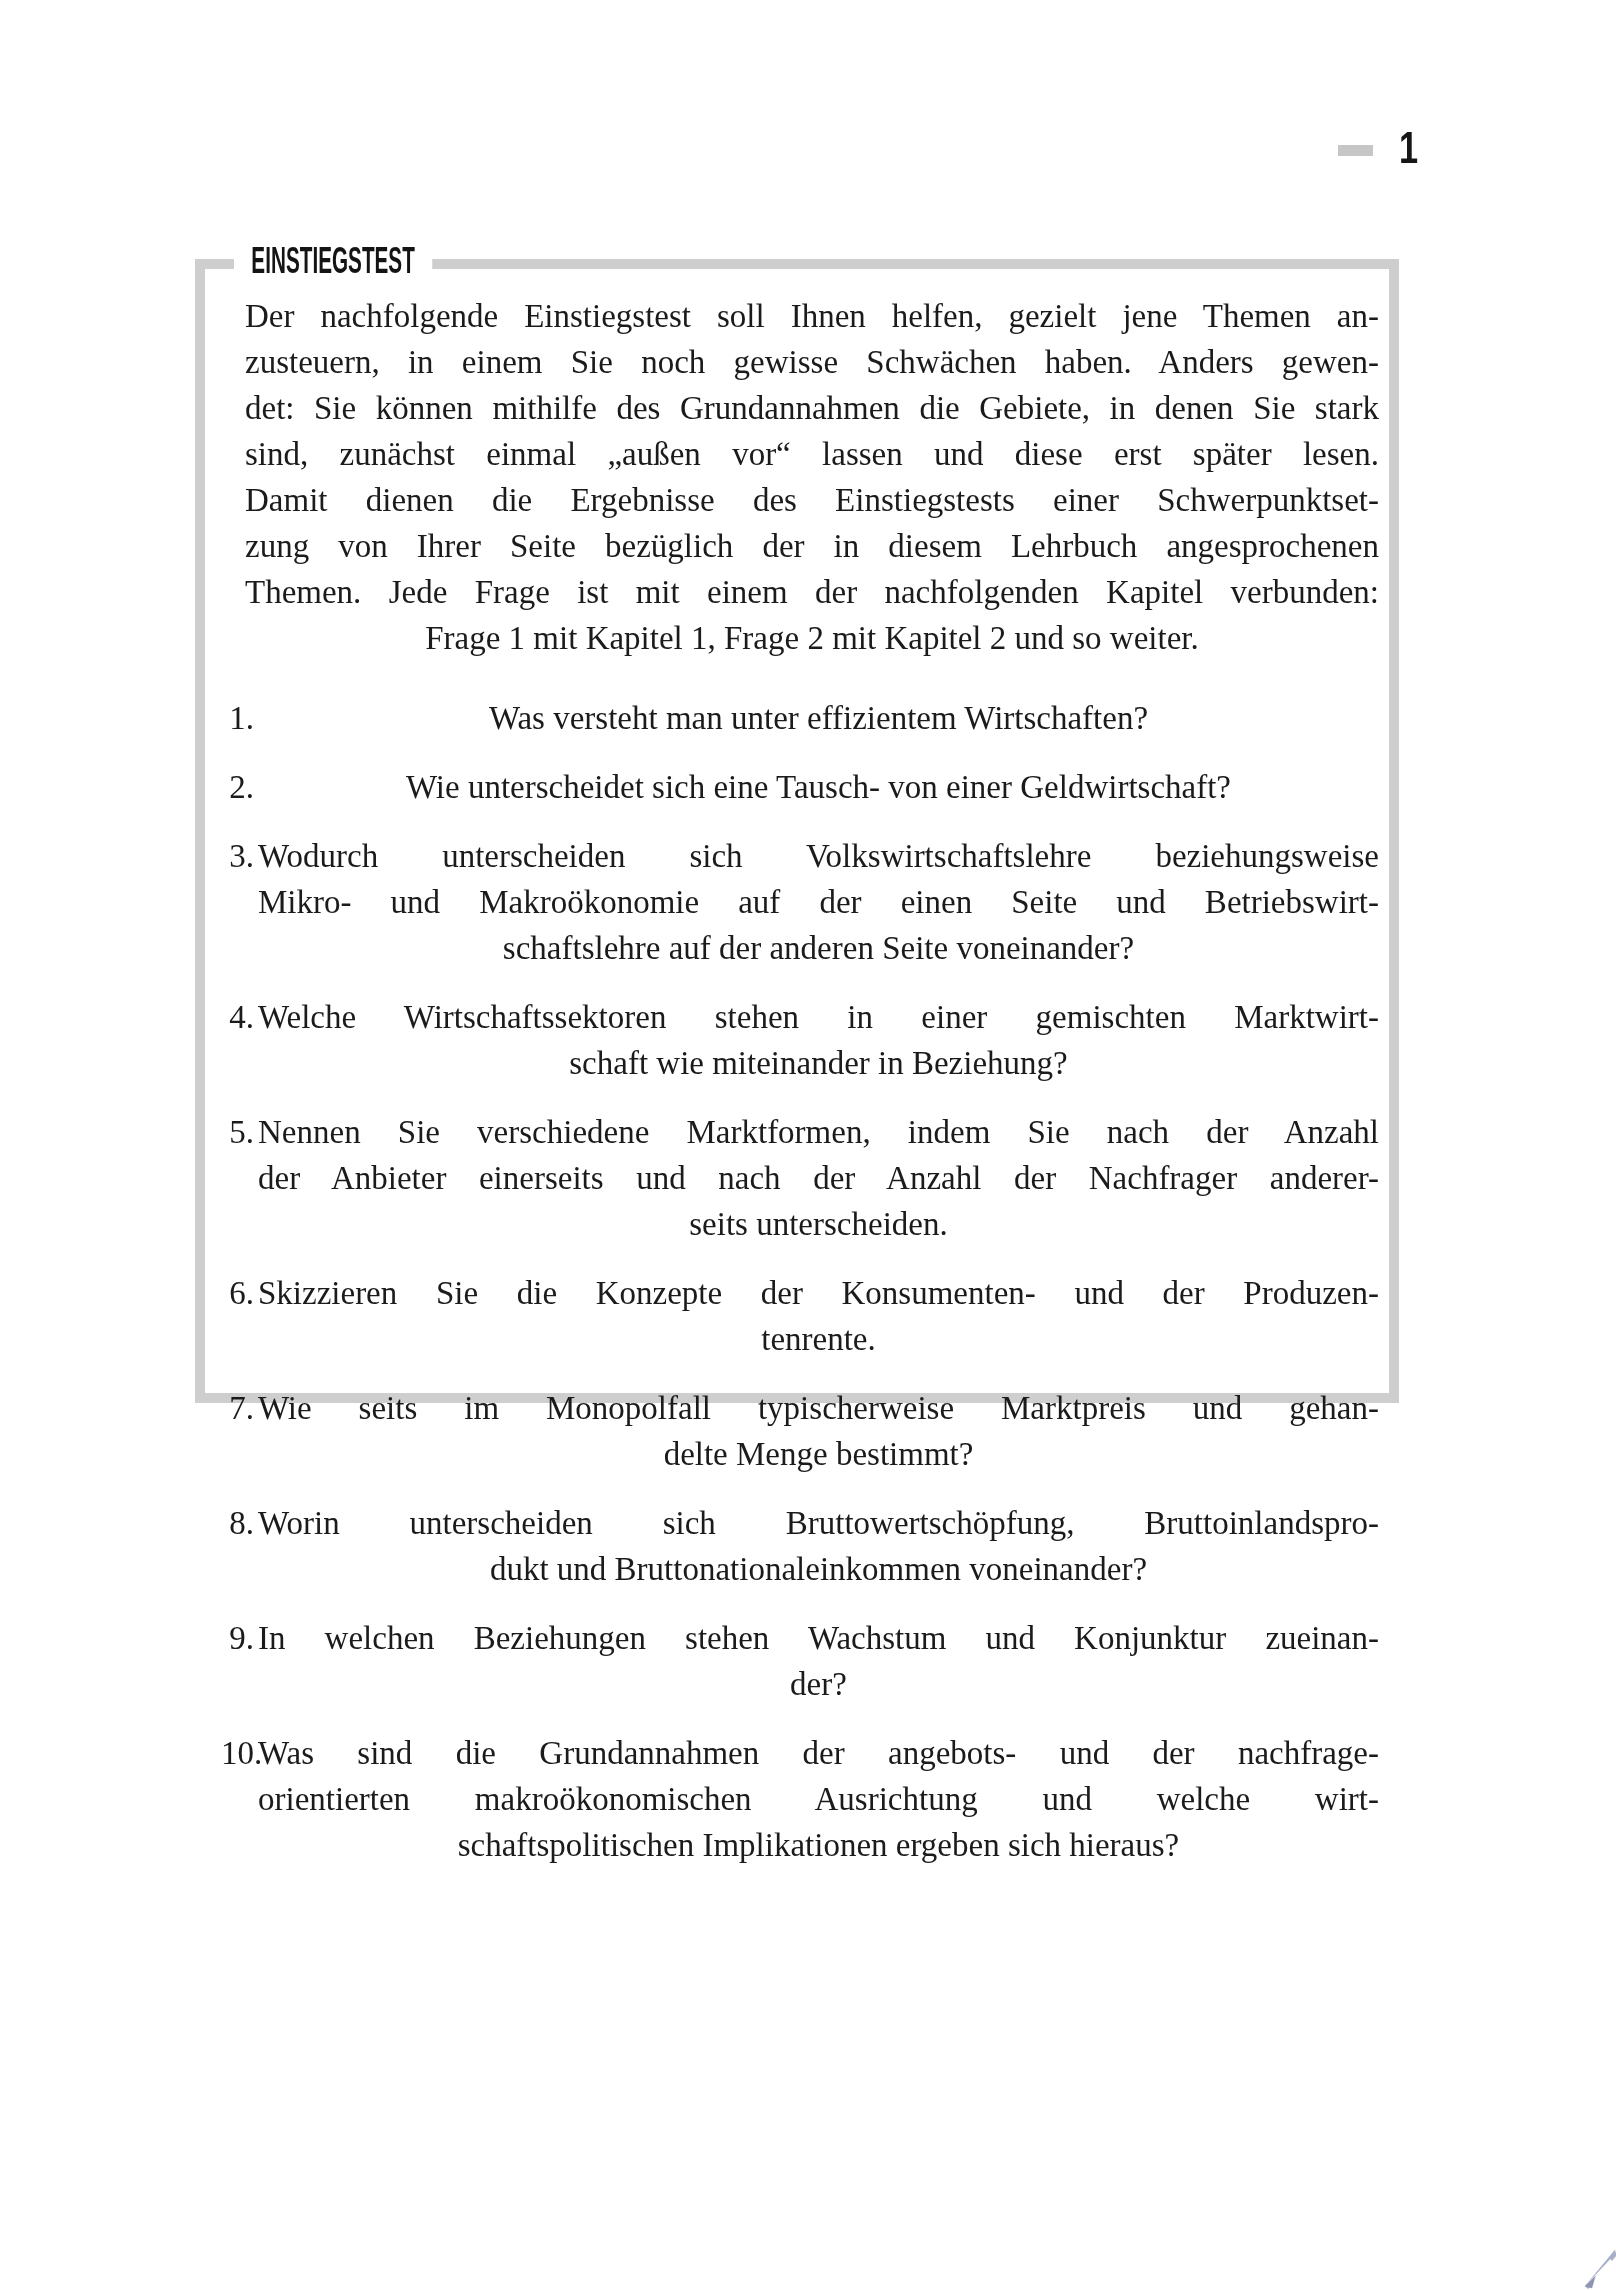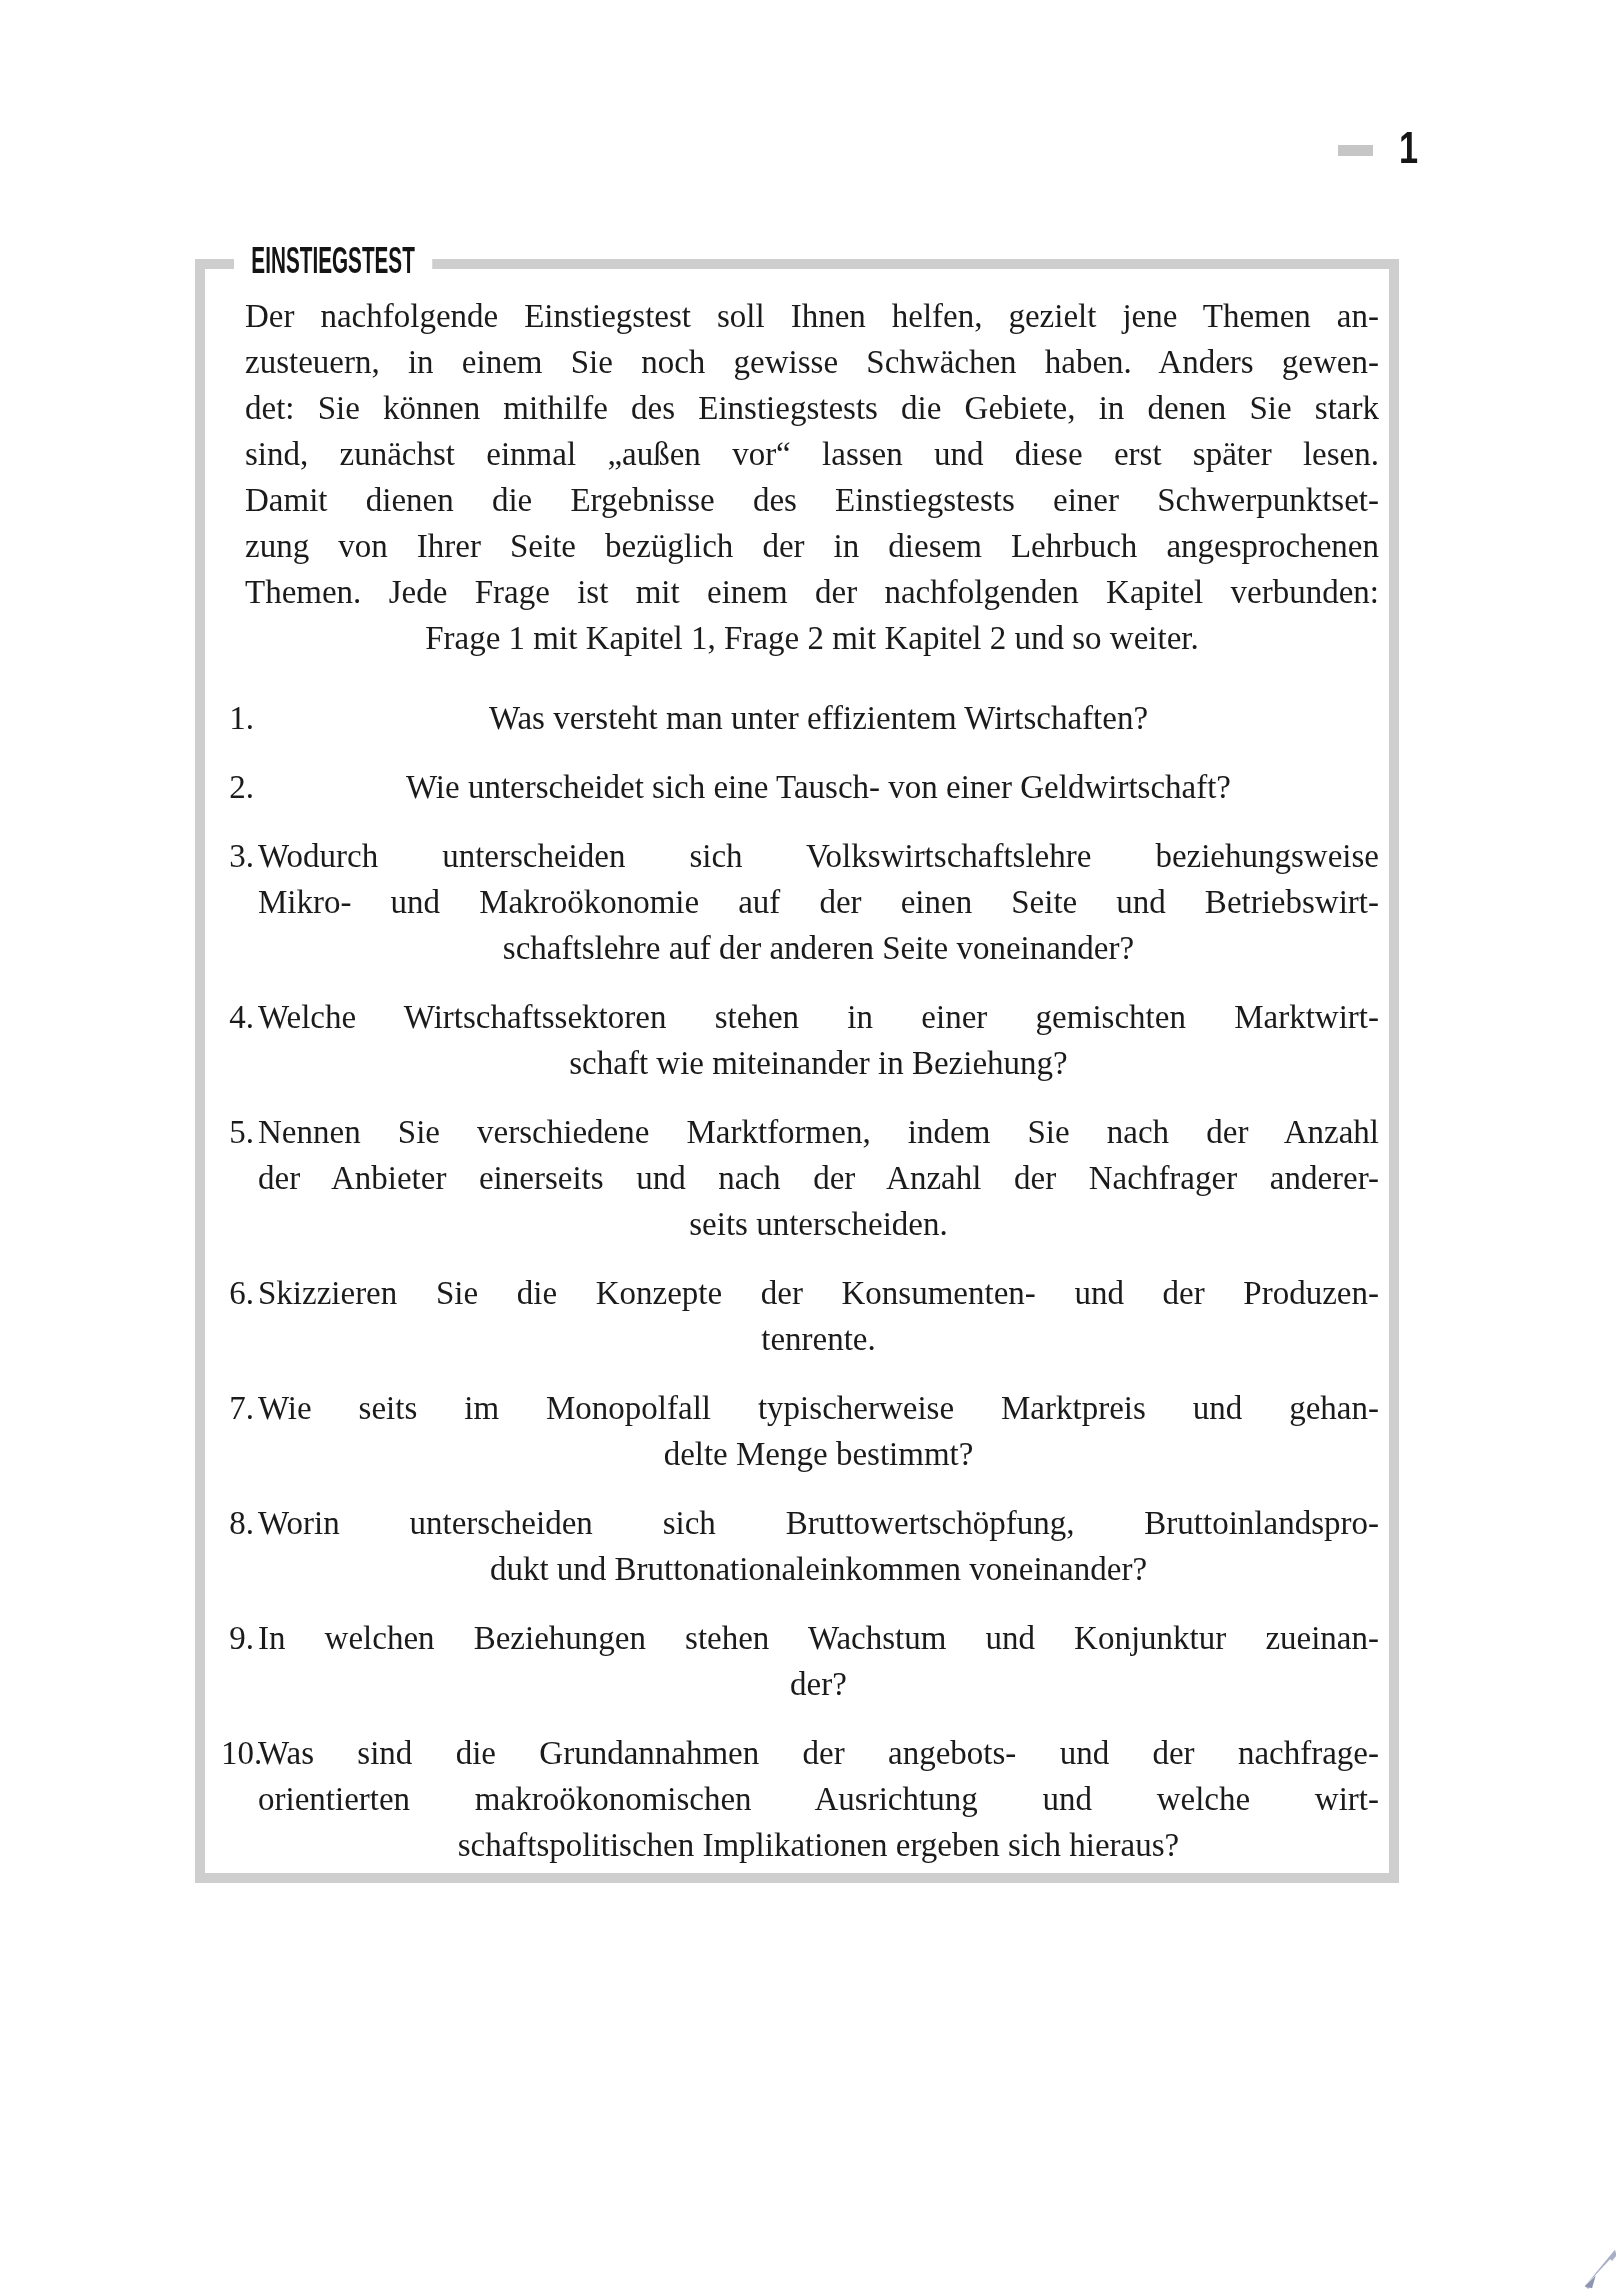--- a/index.html
+++ b/index.html
@@ -36,21 +36,21 @@
     transform: scaleX(0.78);
     transform-origin: left top;
   }
 
   
   .test-box {
     position: absolute;
     left: 195px;
     top: 259px;
     width: 1204px;
-    height: 1624px;
+    height: 1144px;
     box-sizing: border-box;
     border: 10px solid #cecece;
     background: #ffffff;
   }
   .box-label {
     position: absolute;
     left: 29px;
     top: -24px;
     height: 31px;
     line-height: 32px;
@@ -115,21 +115,21 @@
 
 <div class="page-dash"></div>
 <div class="page-number">1</div>
 
 <div class="test-box">
   <div class="box-label">EINSTIEGSTEST</div>
   <div class="box-content">
     <div class="intro" id="intro">
         <div class="line j">Der nachfolgende Einstiegstest soll Ihnen helfen, gezielt jene Themen an-</div>
         <div class="line j">zusteuern, in einem Sie noch gewisse Schwächen haben. Anders gewen-</div>
-        <div class="line j">det: Sie können mithilfe des Einstiegstests die Gebiete, in denen Sie stark</div>
+        <div class="line j">det: Sie können mithilfe des Grundannahmen die Gebiete, in denen Sie stark</div>
         <div class="line j">sind, zunächst einmal „außen vor“ lassen und diese erst später lesen.</div>
         <div class="line j">Damit dienen die Ergebnisse des Einstiegstests einer Schwerpunktset-</div>
         <div class="line j">zung von Ihrer Seite bezüglich der in diesem Lehrbuch angesprochenen</div>
         <div class="line j">Themen. Jede Frage ist mit einem der nachfolgenden Kapitel verbunden:</div>
         <div class="line">Frage 1 mit Kapitel 1, Frage 2 mit Kapitel 2 und so weiter.</div>
       </div>
     <div class="questions" id="questions">
         <div class="q-row">
           <div class="q-num">1.</div>
           <div class="q-text">

